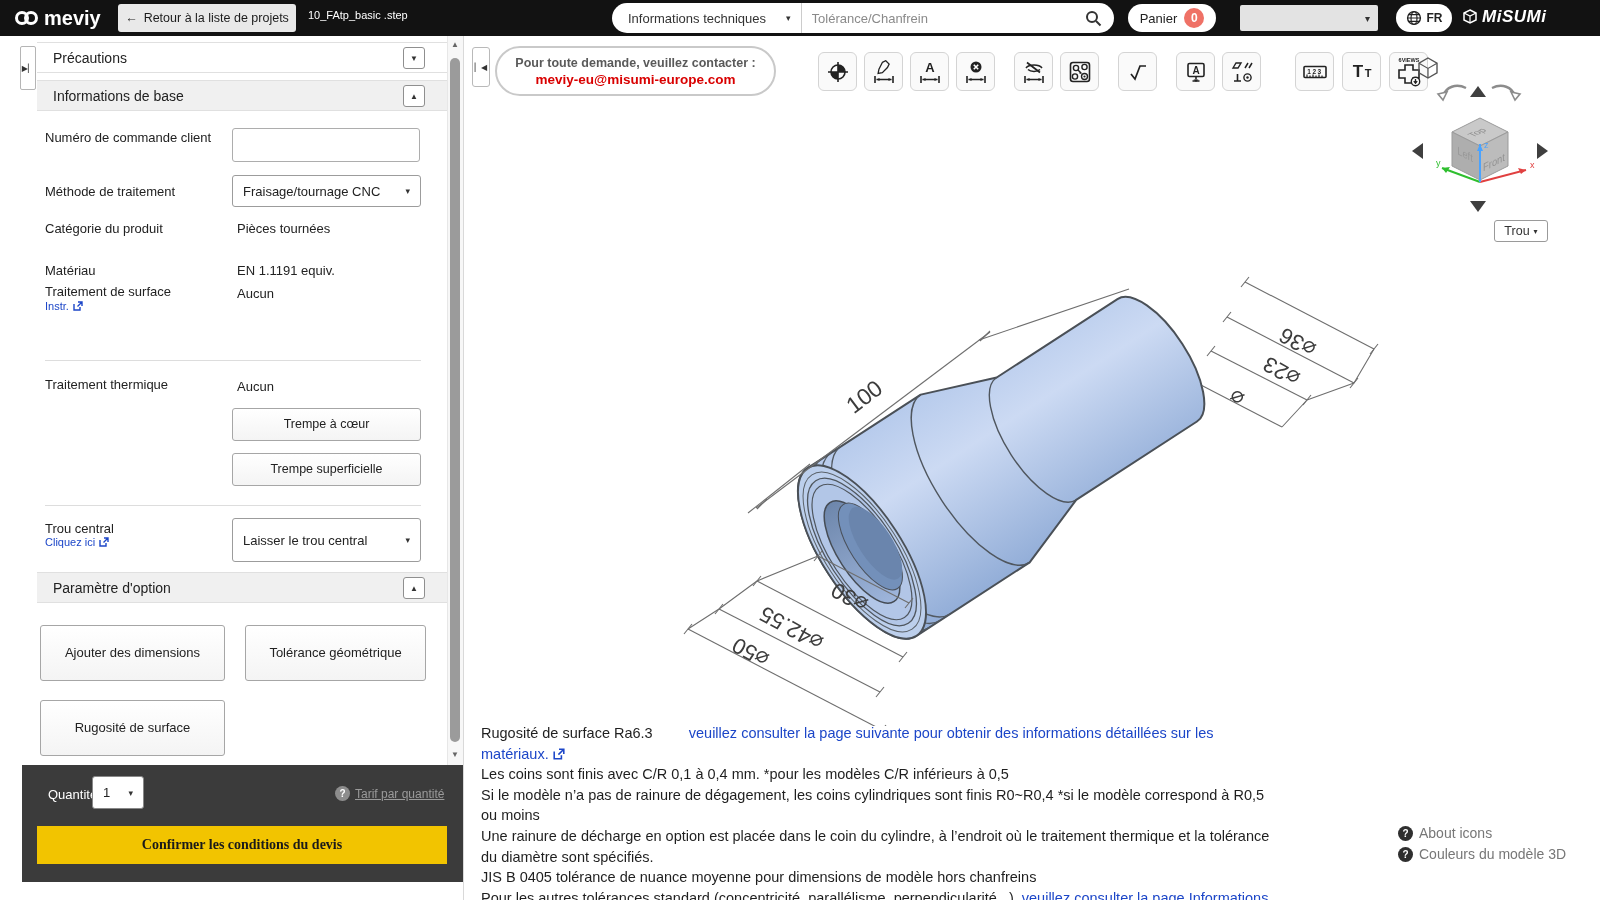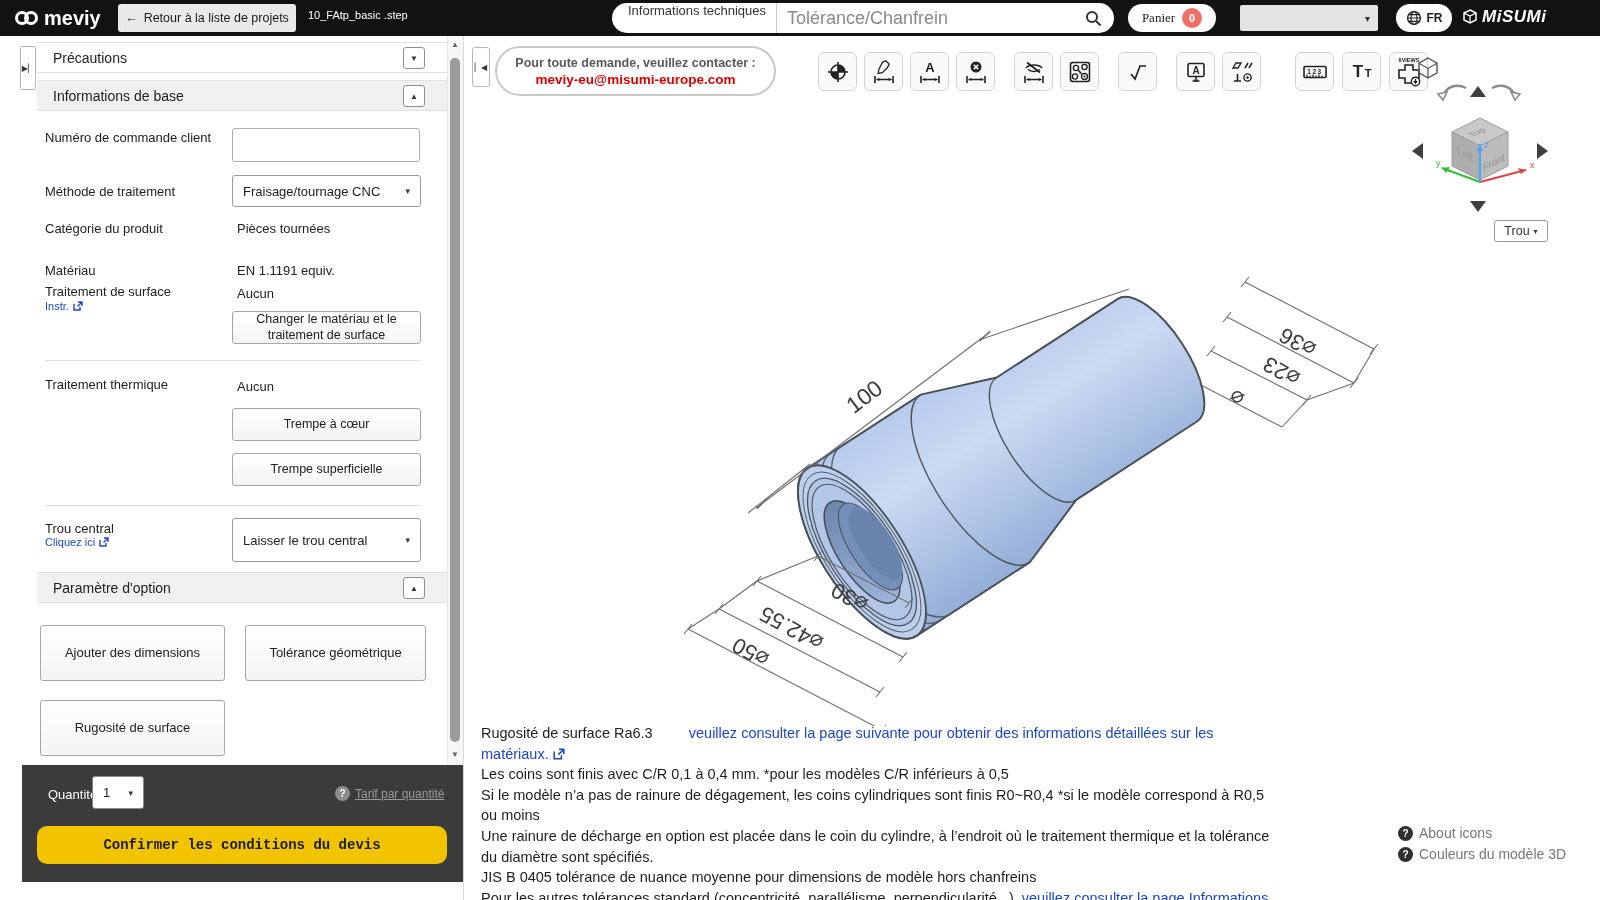--- a/index.html
+++ b/index.html
@@ -13,26 +13,26 @@
             display:flex; align-items:center; }
   .brand { position:absolute; left:14px; top:0; height:36px; display:flex; align-items:center; gap:4px;
            color:#fff; font-size:20px; font-weight:bold; }
   .backbtn { position:absolute; left:118px; top:4px; width:178px; height:28px; background:#e9e9e9;
              border-radius:3px; display:flex; align-items:center; justify-content:center; gap:6px;
              font-size:12.5px; color:#1c1c1c; cursor:pointer; }
   .filename { position:absolute; left:308px; top:9px; color:#fff; font-size:11px; }
   .searchpill { position:absolute; left:612px; top:3px; width:502px; height:30px; background:#fff;
                 border-radius:16px; display:flex; align-items:center; overflow:hidden; }
   .search-cat { display:flex; align-items:center; gap:20px; padding:0 10px 0 16px; font-size:13px; color:#333;
-                height:100%; cursor:pointer; border-right:1px solid #ccc; white-space:nowrap;flex-direction:column; }
-  .search-inp { flex:1; border:none; outline:none; font-size:18px; padding:0 8px 0 10px;
+                height:100%; cursor:pointer; border-right:1px solid #ccc; white-space:nowrap; }
+  .search-inp { flex:1; border:none; outline:none; font-size:13px; padding:0 8px 0 10px;
                 font-family:"Liberation Sans",sans-serif; color:#333; }
   .search-inp::placeholder { color:#8a8a8a; }
   .cartpill { position:absolute; left:1128px; top:4px; width:88px; height:28px; background:#fff; border-radius:14px;
-              display:flex; align-items:center; justify-content:center; gap:7px; font-size:13px; cursor:pointer;font-family:Liberation Serif, serif; }
+              display:flex; align-items:center; justify-content:center; gap:7px; font-size:13px; cursor:pointer; }
   .cartbadge { width:20px; height:20px; border-radius:50%; background:#ef7166; color:#fff; font-size:12px;
                font-weight:bold; display:flex; align-items:center; justify-content:center; }
   .topselect { position:absolute; left:1240px; top:5px; width:138px; height:26px; background:#e3e3e3;
                border-radius:2px; display:flex; align-items:center; justify-content:flex-end;
                padding-right:8px; font-size:10px; color:#333; cursor:pointer; }
   .frpill { position:absolute; left:1396px; top:4px; width:56px; height:28px; background:#fff; border-radius:14px;
             display:flex; align-items:center; justify-content:center; gap:5px; font-size:12px; font-weight:bold;
             cursor:pointer; }
   .misumi { position:absolute; left:1462px; top:7px; display:flex; align-items:center; gap:4px; color:#fff;
             font-size:17px; font-weight:bold; font-style:italic; letter-spacing:.5px; }
@@ -62,23 +62,23 @@
   .hr { position:absolute; left:45px; width:376px; border-top:1px solid #ddd; }
 
   .sb-track { position:absolute; left:447px; top:36px; width:16px; height:729px; background:#f7f7f7;
               border-left:1px solid #e7e7e7; }
   .sb-thumb { position:absolute; left:450px; top:58px; width:10px; height:684px; background:#9b9b9b;
               border-radius:5px; cursor:pointer; }
   .sb-arrow { position:absolute; left:449px; width:12px; text-align:center; font-size:8px; color:#666; cursor:pointer; }
 
   .qty-panel { position:absolute; left:22px; top:765px; width:441px; height:117px; background:#3b3b3b; }
   .confirm-btn { position:absolute; left:15px; top:61px; width:410px; height:38px; background:#f2c400;
-                 border:none; border-radius:10px; font-size:14px; font-weight:bold; color:#1a1a1a;
+                 border:none; border-radius:0; font-size:14px; font-weight:bold; color:#1a1a1a;
                  display:flex; align-items:center; justify-content:center; cursor:pointer;
-                 font-family:Liberation Mono, monospace; }
+                 font-family:Liberation Serif, serif; }
   .qicon { display:inline-flex; width:15px; height:15px; border-radius:50%; background:#8d8d8d; color:#fff;
            font-size:10px; font-weight:bold; align-items:center; justify-content:center; }
   .qicon.dark { background:#2f2f2f; }
 
   .vline { position:absolute; left:463px; top:36px; width:1px; height:864px; background:#d9d9d9; }
 
   
   .main-collapse { position:absolute; left:472px; top:47px; width:18px; height:40px; background:#fff;
                    border:1px solid #b9b9b9; border-radius:3px; font-size:8px; color:#333;
                    display:flex; align-items:center; justify-content:center; cursor:pointer; }
@@ -188,21 +188,20 @@
 
   <div class="lbl" style="left:45px;top:284px">Traitement de surface</div>
   <div class="val" style="left:237px;top:286px">Aucun</div>
   <div class="abs blue-link" style="left:45px;top:300px">
     <span>Instr.</span>
     <svg class="extic" width="10" height="10" viewBox="0 0 10 10">
       <path d="M1 3v6h6V6" fill="none" stroke="#1c46c8" stroke-width="1.4"></path>
       <path d="M5 1h4v4M9 1L4.5 5.5" fill="none" stroke="#1c46c8" stroke-width="1.4"></path>
     </svg>
   </div>
-  <div class="sbtn" style="left:232px;top:311px;width:189px;height:33px">Changer le matériau et le traitement de surface</div>
 
   <div class="hr" style="top:360px"></div>
 
   <div class="lbl" style="left:45px;top:377px">Traitement thermique</div>
   <div class="val" style="left:237px;top:379px">Aucun</div>
   <div class="sbtn" style="left:232px;top:408px;width:189px;height:33px">Trempe à cœur</div>
   <div class="sbtn" style="left:232px;top:453px;width:189px;height:33px">Trempe superficielle</div>
 
   <div class="hr" style="top:505px"></div>
 

